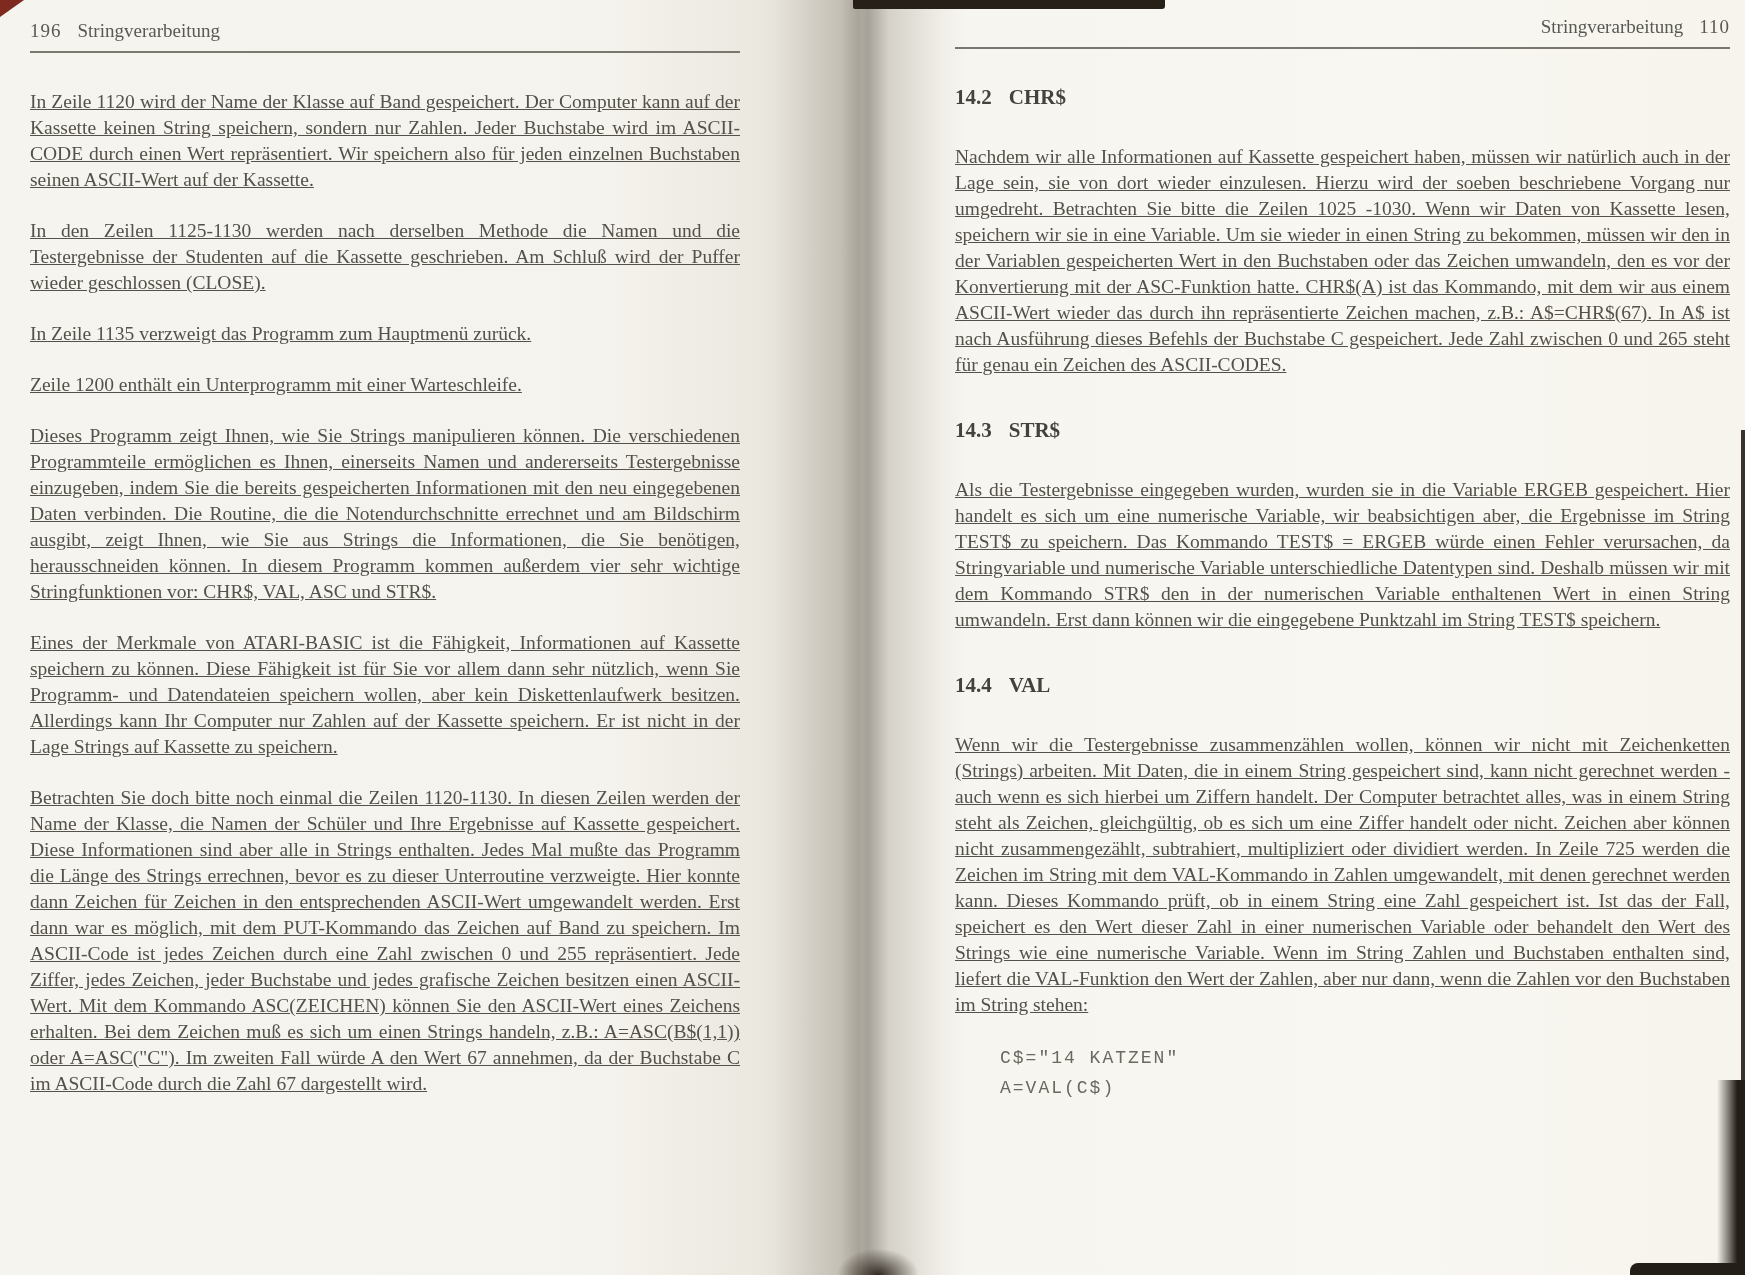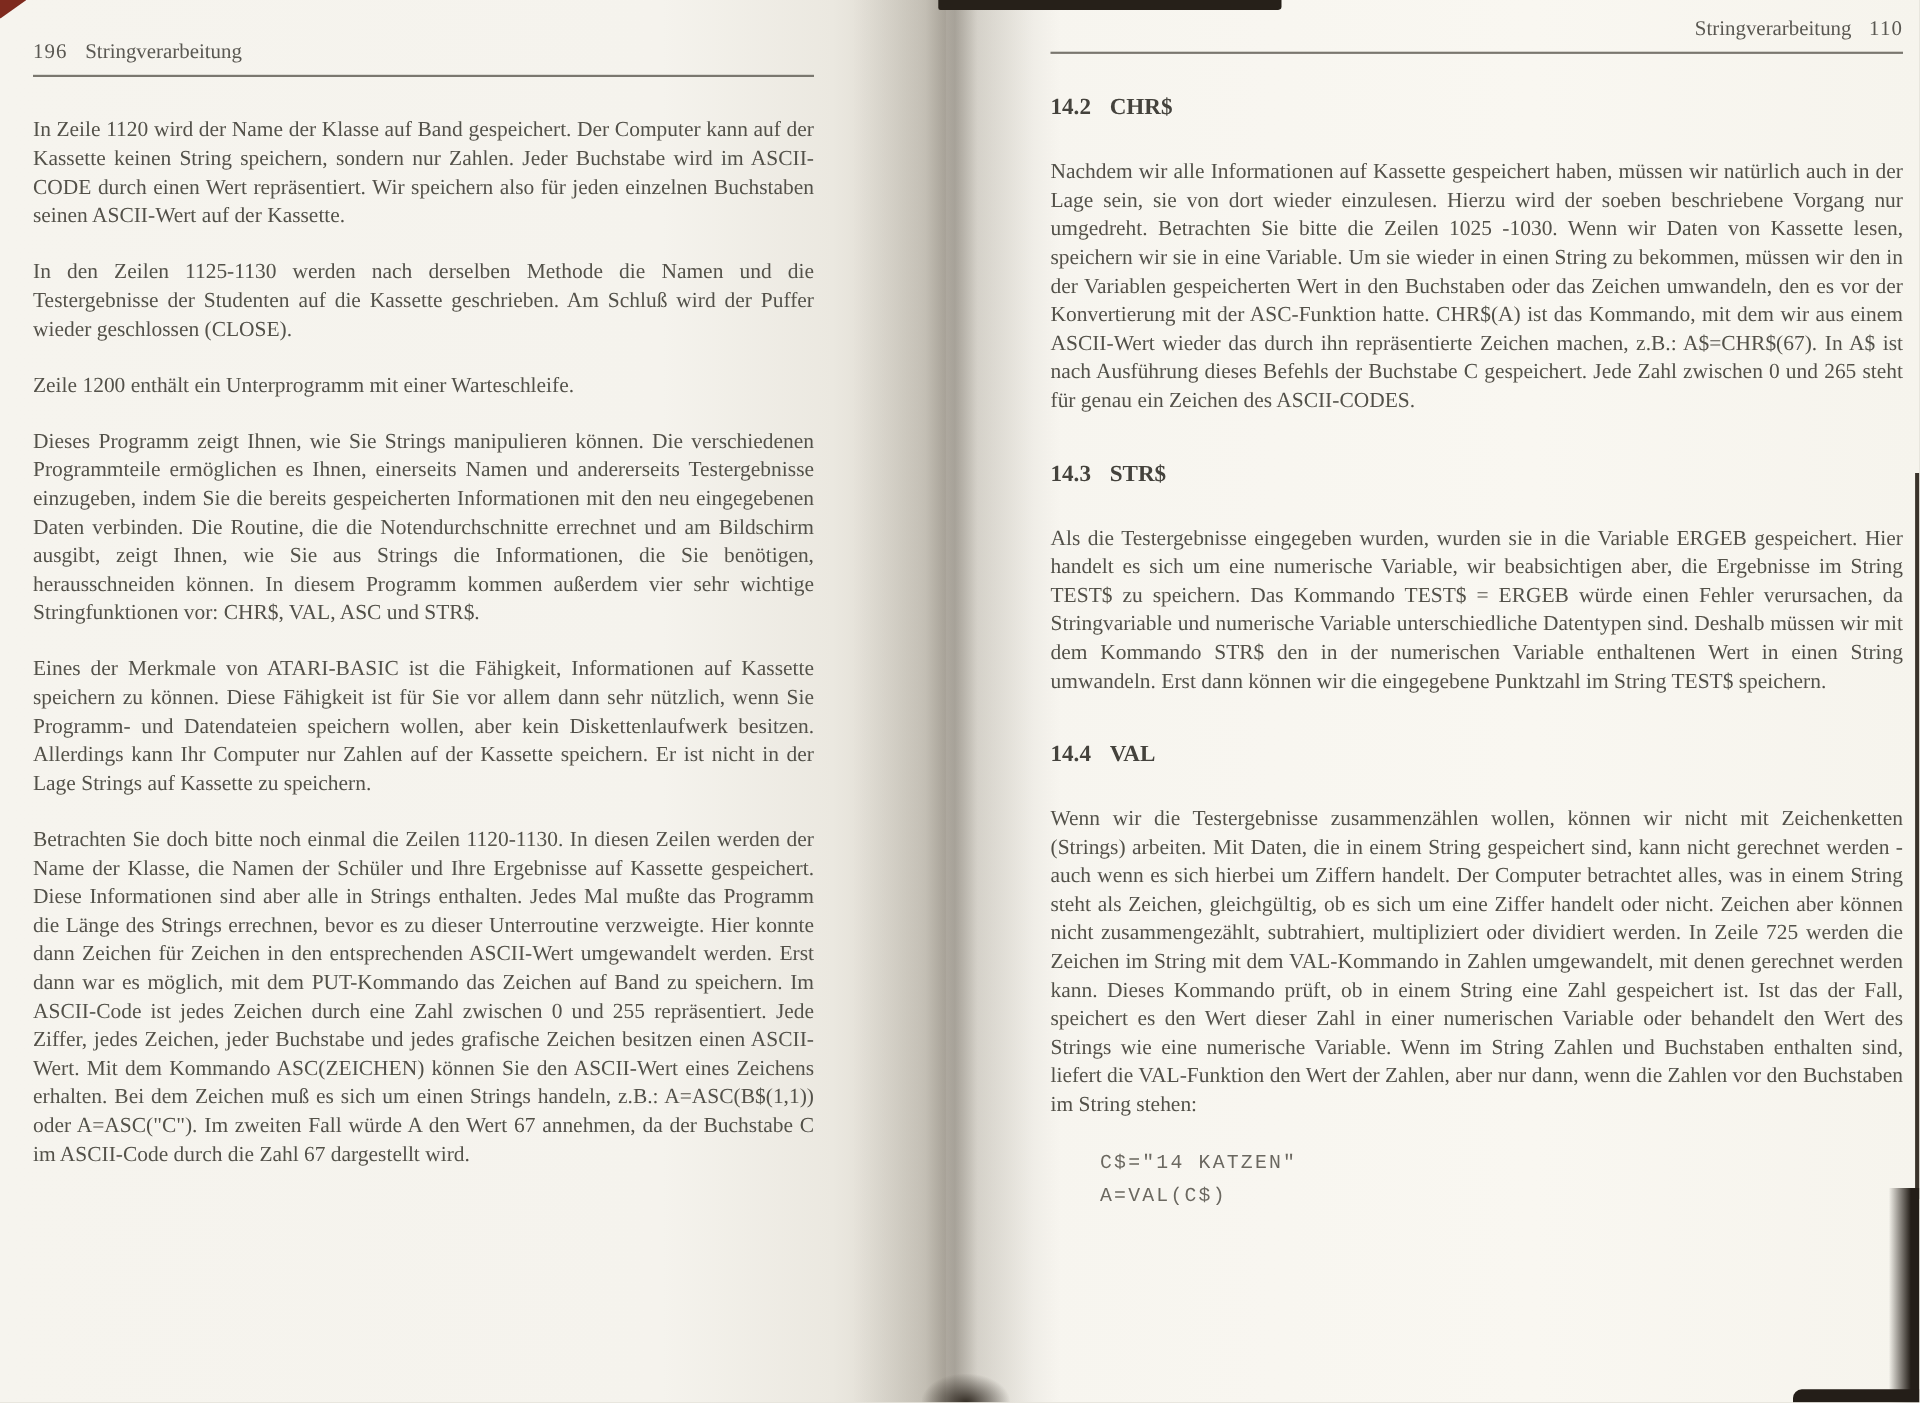--- a/index.html
+++ b/index.html
@@ -14,21 +14,21 @@
     font-family: "Liberation Serif", "DejaVu Serif", serif;
     color: #504e49;
   }
 
   .page { position: absolute; top: 0; height: 100%; box-sizing: border-box; }
 
   .page.left {
     left: 0; width: 860px;
     background: linear-gradient(to right,
       #f6f4ee 0%, #f5f3ed 70%, #ebe8e0 88%, #d9d5cb 97%, #cfcabf 100%);
-    padding: 37px 120px 0 30px;
+    padding: 20px 120px 0 30px;
   }
 
   .page.right {
     left: 860px; width: 885px;
     background: linear-gradient(to right,
       #d9d4ca 0%, #e9e6de 3%, #f7f5ef 9%, #f9f7f1 60%, #f6f4ed 100%);
     padding: 16px 15px 0 95px;
   }
 
   .page-header {
@@ -49,20 +49,21 @@
   }
 
   .page-body { margin-top: 36px; }
 
   .para {
     margin: 0 0 25px 0;
     font-size: 19.5px;
     line-height: 26px;
     text-align: justify;
     color: #535149;
+    text-decoration: underline;
   }
 
   .section-heading {
     margin: 40px 0 34px 0;
     font-size: 21px;
     font-weight: bold;
     color: #44423c;
     display: flex;
     gap: 17px;
     align-items: baseline;
@@ -131,20 +132,21 @@
 
   <section class="page left">
     <header class="page-header">
       <span class="page-number">196</span>
       <span class="running-title">Stringverarbeitung</span>
     </header>
     <div class="head-rule"></div>
     <div class="page-body">
         <p class="para">In Zeile 1120 wird der Name der Klasse auf Band gespeichert. Der Computer kann auf der Kassette keinen String speichern, sondern nur Zahlen. Jeder Buchstabe wird im ASCII-CODE durch einen Wert repräsentiert. Wir speichern also für jeden einzelnen Buchstaben seinen ASCII-Wert auf der Kassette.</p>
         <p class="para">In den Zeilen 1125-1130 werden nach derselben Methode die Namen und die Testergebnisse der Studenten auf die Kassette geschrieben. Am Schluß wird der Puffer wieder geschlossen (CLOSE).</p>
+        <p class="para">In Zeile 1135 verzweigt das Programm zum Hauptmenü zurück.</p>
         <p class="para">Zeile 1200 enthält ein Unterprogramm mit einer Warteschleife.</p>
         <p class="para">Dieses Programm zeigt Ihnen, wie Sie Strings manipulieren können. Die verschiedenen Programmteile ermöglichen es Ihnen, einerseits Namen und andererseits Testergebnisse einzugeben, indem Sie die bereits gespeicherten Informationen mit den neu eingegebenen Daten verbinden. Die Routine, die die Notendurchschnitte errechnet und am Bildschirm ausgibt, zeigt Ihnen, wie Sie aus Strings die Informationen, die Sie benötigen, herausschneiden können. In diesem Programm kommen außerdem vier sehr wichtige Stringfunktionen vor: CHR$, VAL, ASC und STR$.</p>
         <p class="para">Eines der Merkmale von ATARI-BASIC ist die Fähigkeit, Informationen auf Kassette speichern zu können. Diese Fähigkeit ist für Sie vor allem dann sehr nützlich, wenn Sie Programm- und Datendateien speichern wollen, aber kein Diskettenlaufwerk besitzen. Allerdings kann Ihr Computer nur Zahlen auf der Kassette speichern. Er ist nicht in der Lage Strings auf Kassette zu speichern.</p>
         <p class="para">Betrachten Sie doch bitte noch einmal die Zeilen 1120-1130. In diesen Zeilen werden der Name der Klasse, die Namen der Schüler und Ihre Ergebnisse auf Kassette gespeichert. Diese Informationen sind aber alle in Strings enthalten. Jedes Mal mußte das Programm die Länge des Strings errechnen, bevor es zu dieser Unterroutine verzweigte. Hier konnte dann Zeichen für Zeichen in den entsprechenden ASCII-Wert umgewandelt werden. Erst dann war es möglich, mit dem PUT-Kommando das Zeichen auf Band zu speichern. Im ASCII-Code ist jedes Zeichen durch eine Zahl zwischen 0 und 255 repräsentiert. Jede Ziffer, jedes Zeichen, jeder Buchstabe und jedes grafische Zeichen besitzen einen ASCII-Wert. Mit dem Kommando ASC(ZEICHEN) können Sie den ASCII-Wert eines Zeichens erhalten. Bei dem Zeichen muß es sich um einen Strings handeln, z.B.: A=ASC(B$(1,1)) oder A=ASC("C"). Im zweiten Fall würde A den Wert 67 annehmen, da der Buchstabe C im ASCII-Code durch die Zahl 67 dargestellt wird.</p>
       </div>
   </section>
 
   <section class="page right">
     <header class="page-header align-right">
       <span class="running-title">Stringverarbeitung</span>

